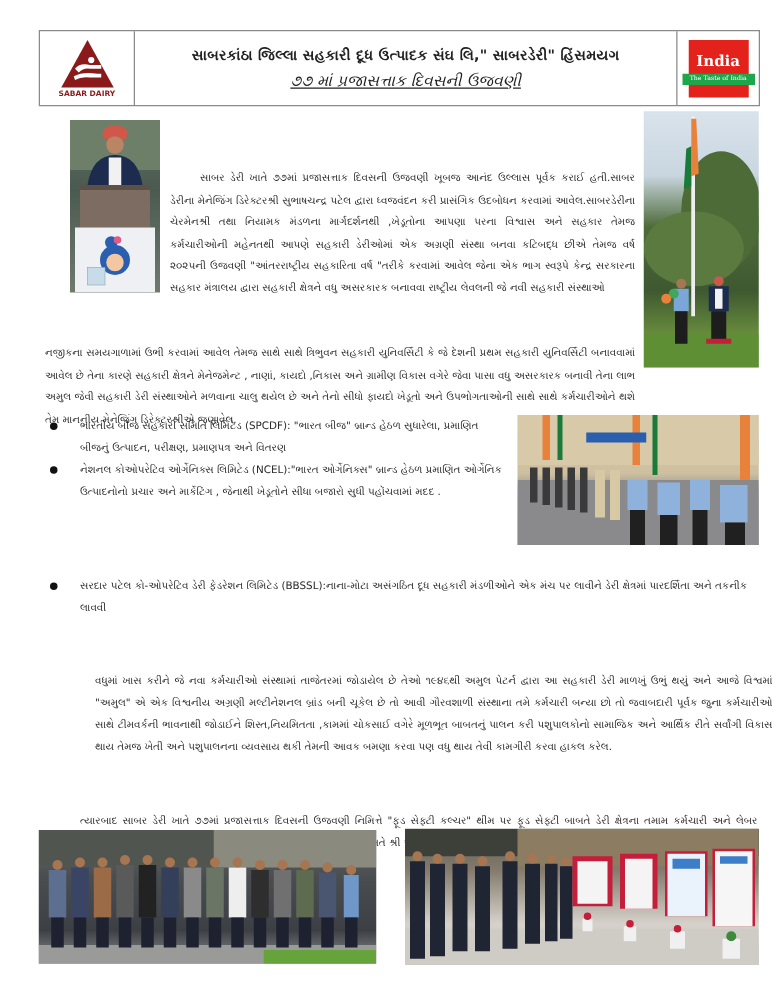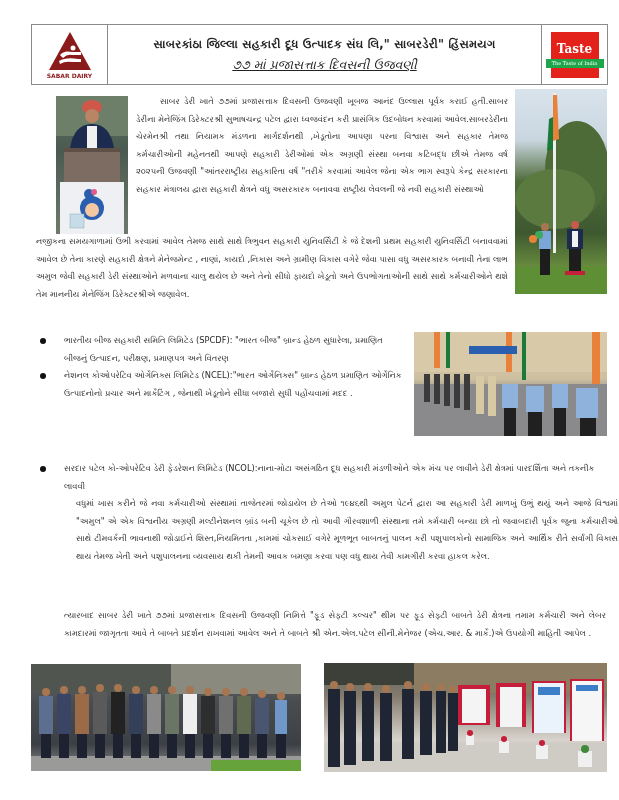--- a/index.html
+++ b/index.html
@@ -21,21 +21,21 @@
   .amul-word { font-family:"DejaVu Serif", serif; font-weight:bold; color:#fff; font-size:12px; margin-top:10px; }
   .amul-tag { position:absolute; top:27px; left:-5px; width:58px; height:9px; background:#1ea64b; color:#fff; font-family:"DejaVu Serif", serif; font-size:5px; display:flex; align-items:center; justify-content:center; }
 
   .photo { position:absolute; overflow:hidden; }
   .p-speaker { left:56px; top:96px; width:72px; height:138px; background:linear-gradient(180deg,#5c7160 0%,#4b5a50 40%,#6f7a6e 100%); }
   .p-flag { left:515px; top:89px; width:92px; height:205px; background:linear-gradient(180deg,#d9e3ec 0%,#c9d6e0 25%,#4f6b3a 45%,#3e5830 70%,#6a8f3e 88%,#5f8f34 100%); }
   .p-security { left:414px; top:332px; width:193px; height:104px; background:linear-gradient(180deg,#d9cbb0 0%,#cdbf9f 45%,#8f8f8f 60%,#7a7d82 100%); }
   .p-staff { left:31px; top:664px; width:270px; height:107px; background:linear-gradient(180deg,#6b6f6a 0%,#4a4d50 35%,#3c3f44 75%,#8e8f8f 100%); }
   .p-exhibit { left:324px; top:663px; width:283px; height:109px; background:linear-gradient(180deg,#5d6358 0%,#837a6c 30%,#d6d2cb 70%,#bdb9b3 100%); }
 
-  .para { position:absolute; font-size:8.3px; line-height:17.5px; color:#2a2a2a; text-align:justify; }
+  .para { position:absolute; font-size:8.3px; line-height:17.5px; color:#2a2a2a; text-align:justify;margin-top:41px; }
   .para .ind { display:inline-block; width:24px; }
   .p1 { left:136px; top:93px; width:372px; }
   .p1b { left:36px; top:233px; width:472px; }
   .bullets { position:absolute; left:36px; top:332px; width:372px; font-size:8.3px; line-height:17.5px; color:#2a2a2a; list-style:none; }
   .bullets li { position:relative; padding-left:28px; }
   .bullets li::before { content:""; position:absolute; left:4px; top:6px; width:6px; height:6px; border-radius:50%; background:#111; }
   .bullet4 { position:absolute; left:36px; top:460px; width:570px; font-size:8.3px; line-height:17.5px; color:#2a2a2a; list-style:none; }
   .bullet4 li { position:relative; padding-left:28px; }
   .bullet4 li::before { content:""; position:absolute; left:4px; top:6px; width:6px; height:6px; border-radius:50%; background:#111; }
   .p3 { left:76px; top:495px; width:542px; }
@@ -53,21 +53,21 @@
       <circle cx="25" cy="17" r="2.5" fill="#fff"></circle>
     </svg>
     <div class="sabar-text">SABAR DAIRY</div>
   </div>
   <div class="hdr-center">
     <div class="org-name">સાબરકાંઠા જિલ્લા સહકારી દૂધ ઉત્પાદક સંઘ લિ," સાબરડેરી" હિંસમયગ</div>
     <div class="event-title">૭૭ માં પ્રજાસત્તાક દિવસની ઉજવણી</div>
   </div>
   <div class="hdr-amul">
     <div class="amul-box">
-      <div class="amul-word">Taste</div>
+      <div class="amul-word">India</div>
       <div class="amul-tag">The Taste of India</div>
     </div>
   </div>
 </div>
 
 <div class="photo p-speaker">
   <svg width="72" height="138" viewBox="0 0 72 138">
     <rect x="0" y="0" width="72" height="40" fill="#6d7f68"></rect>
     <ellipse cx="36" cy="11" rx="10" ry="7" fill="#d0584a"></ellipse>
     <circle cx="36" cy="20" r="7" fill="#b98564"></circle>
@@ -144,21 +144,21 @@
     <g fill="#202020">
       <rect x="90" y="76" width="12" height="28"></rect>
         <rect x="114" y="80" width="14" height="24"></rect>
       <rect x="140" y="76" width="12" height="28"></rect>
         <rect x="166" y="86" width="16" height="18"></rect>
     </g>
   </svg>
 </div>
 
 <ul class="bullet4">
-  <li>સરદાર પટેલ કો-ઓપરેટિવ ડેરી ફેડરેશન લિમિટેડ (NCOL):નાના-મોટા અસંગઠિત દૂધ સહકારી મંડળીઓને એક મંચ પર લાવીને ડેરી ક્ષેત્રમાં પારદર્શિતા અને તકનીક લાવવી</li>
+  <li>સરદાર પટેલ કો-ઓપરેટિવ ડેરી ફેડરેશન લિમિટેડ (BBSSL):નાના-મોટા અસંગઠિત દૂધ સહકારી મંડળીઓને એક મંચ પર લાવીને ડેરી ક્ષેત્રમાં પારદર્શિતા અને તકનીક લાવવી</li>
 </ul>
 
 <p class="para p3">વધુમાં ખાસ કરીને જે નવા કર્મચારીઓ સંસ્થામાં તાજેતરમાં જોડાયેલ છે તેઓ ૧૯૪૬થી અમુલ પેટર્ન દ્વારા આ સહકારી ડેરી માળખું ઉભું થયું અને આજે વિશ્વમાં "અમુલ" એ એક વિશ્વનીય અગ્રણી મલ્ટીનેશનલ બ્રાંડ બની ચૂકેલ છે તો આવી ગૌરવશાળી સંસ્થાના તમે કર્મચારી બન્યા છો તો જવાબદારી પૂર્વક જુના કર્મચારીઓ સાથે ટીમવર્કની ભાવનાથી જોડાઈને શિસ્ત,નિયમિતતા ,કામમાં ચોકસાઈ વગેરે મૂળભૂત બાબતનું પાલન કરી પશુપાલકોનો સામાજિક અને આર્થિક રીતે સર્વાંગી વિકાસ થાય તેમજ ખેતી અને પશુપાલનના વ્યવસાય થકી તેમની આવક બમણા કરવા પણ વધુ થાય તેવી કામગીરી કરવા હાકલ કરેલ.</p>
 
 <p class="para p4">ત્યારબાદ સાબર ડેરી ખાતે ૭૭માં પ્રજાસત્તાક દિવસની ઉજવણી નિમિત્તે "ફૂડ સેફ્ટી કલ્ચર" થીમ પર ફૂડ સેફ્ટી બાબતે ડેરી ક્ષેત્રના તમામ કર્મચારી અને લેબર કામદારમાં જાગૃતતા આવે તે બાબતે પ્રદર્શન રાખવામાં આવેલ અને તે બાબતે શ્રી એન.એલ.પટેલ સીની.મેનેજર (એચ.આર. &amp; માર્કે.)એ ઉપયોગી માહિતી આપેલ .</p>
 
 <div class="photo p-staff">
   <svg width="270" height="107" viewBox="0 0 270 107">
     <rect x="0" y="0" width="270" height="28" fill="#50554f"></rect>
     <rect x="140" y="0" width="130" height="30" fill="#8a8a7e"></rect>

